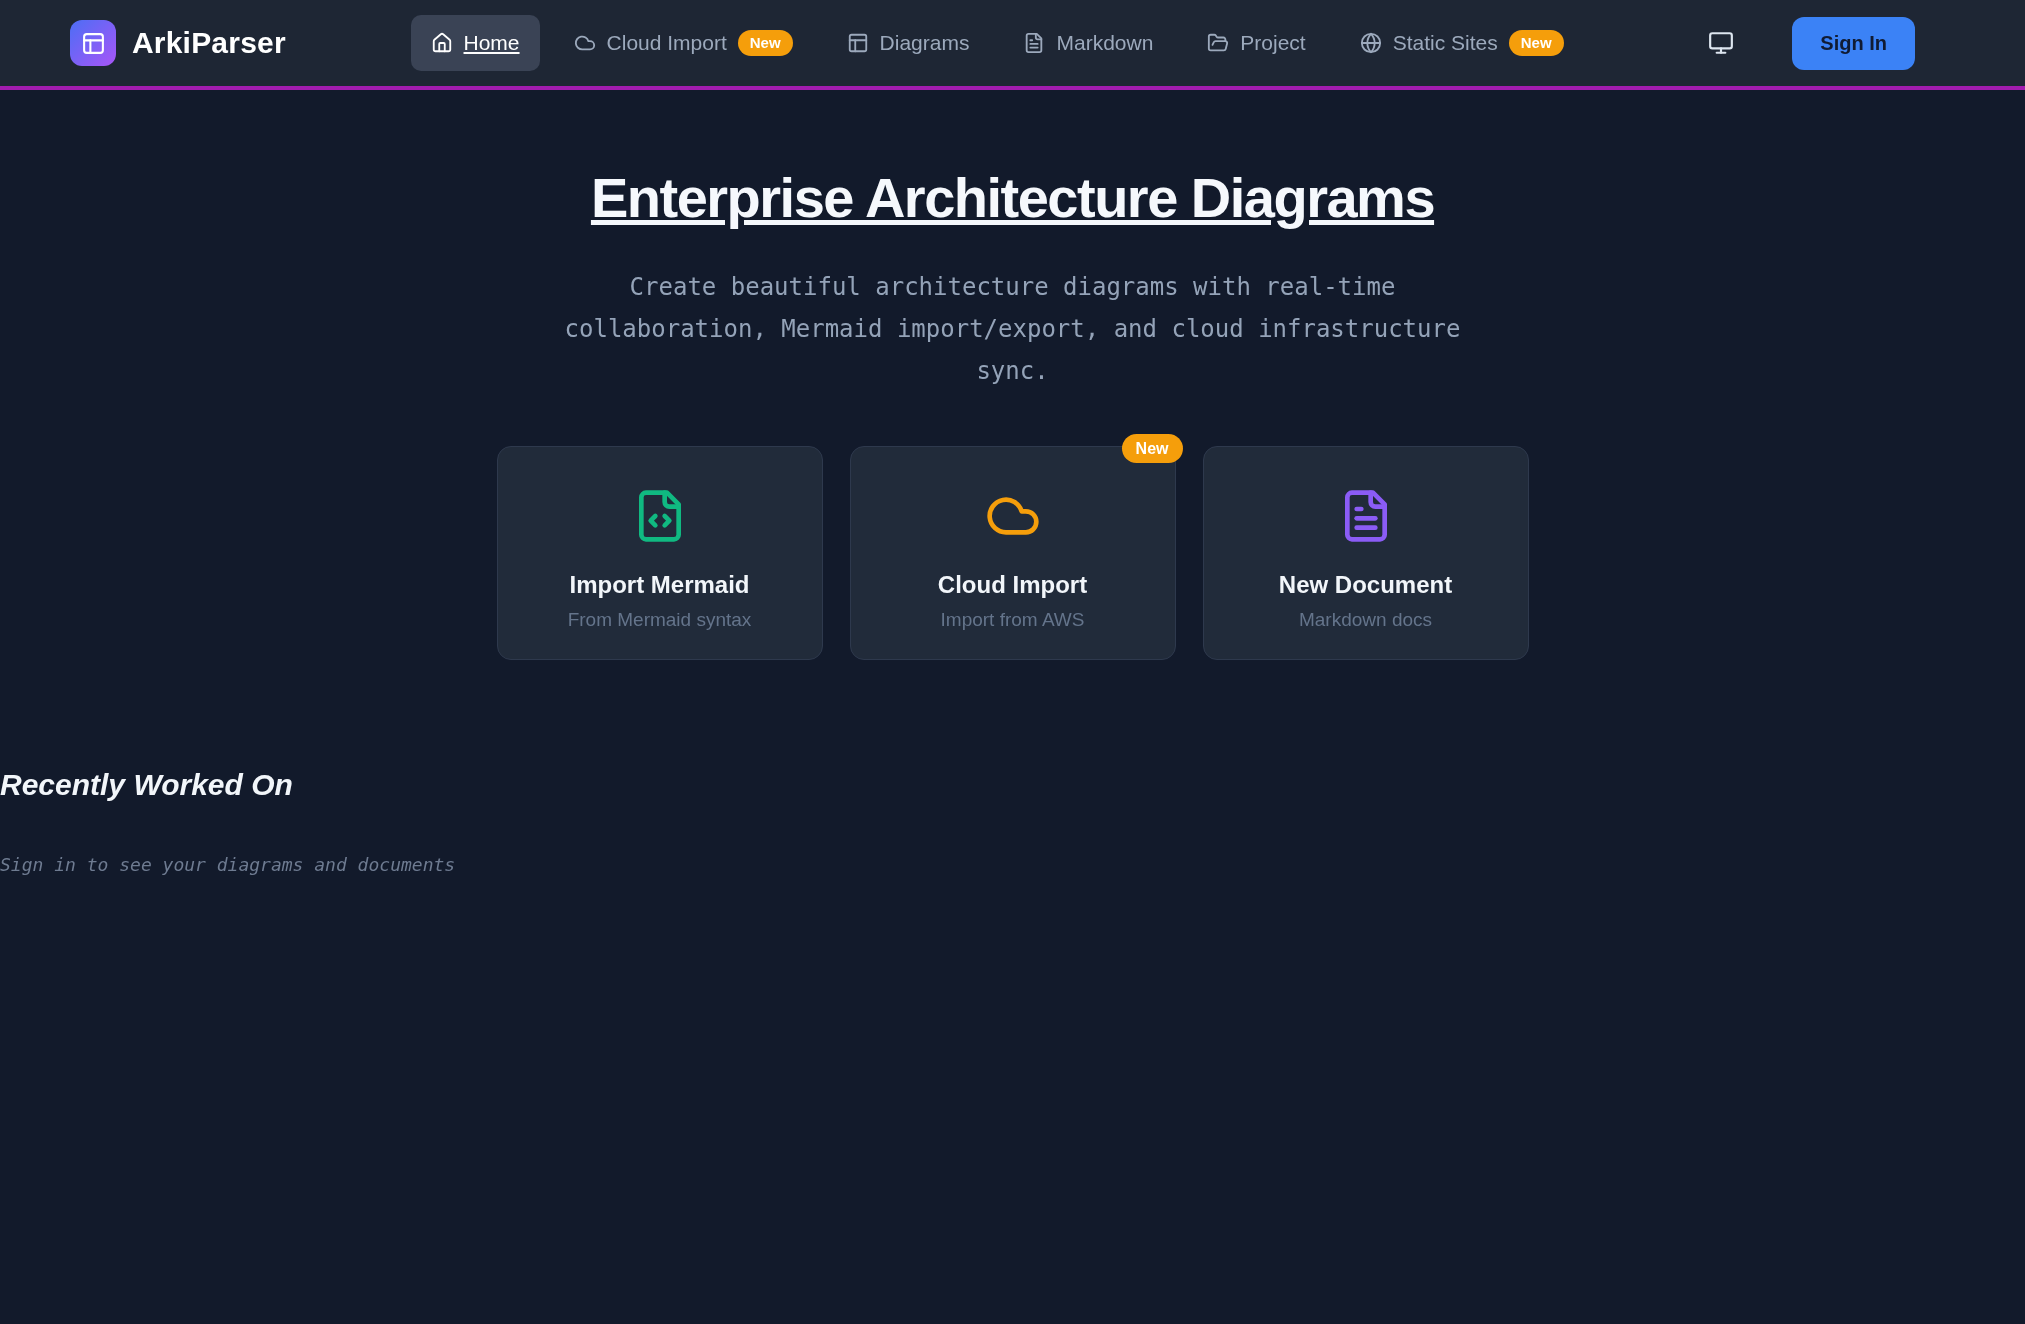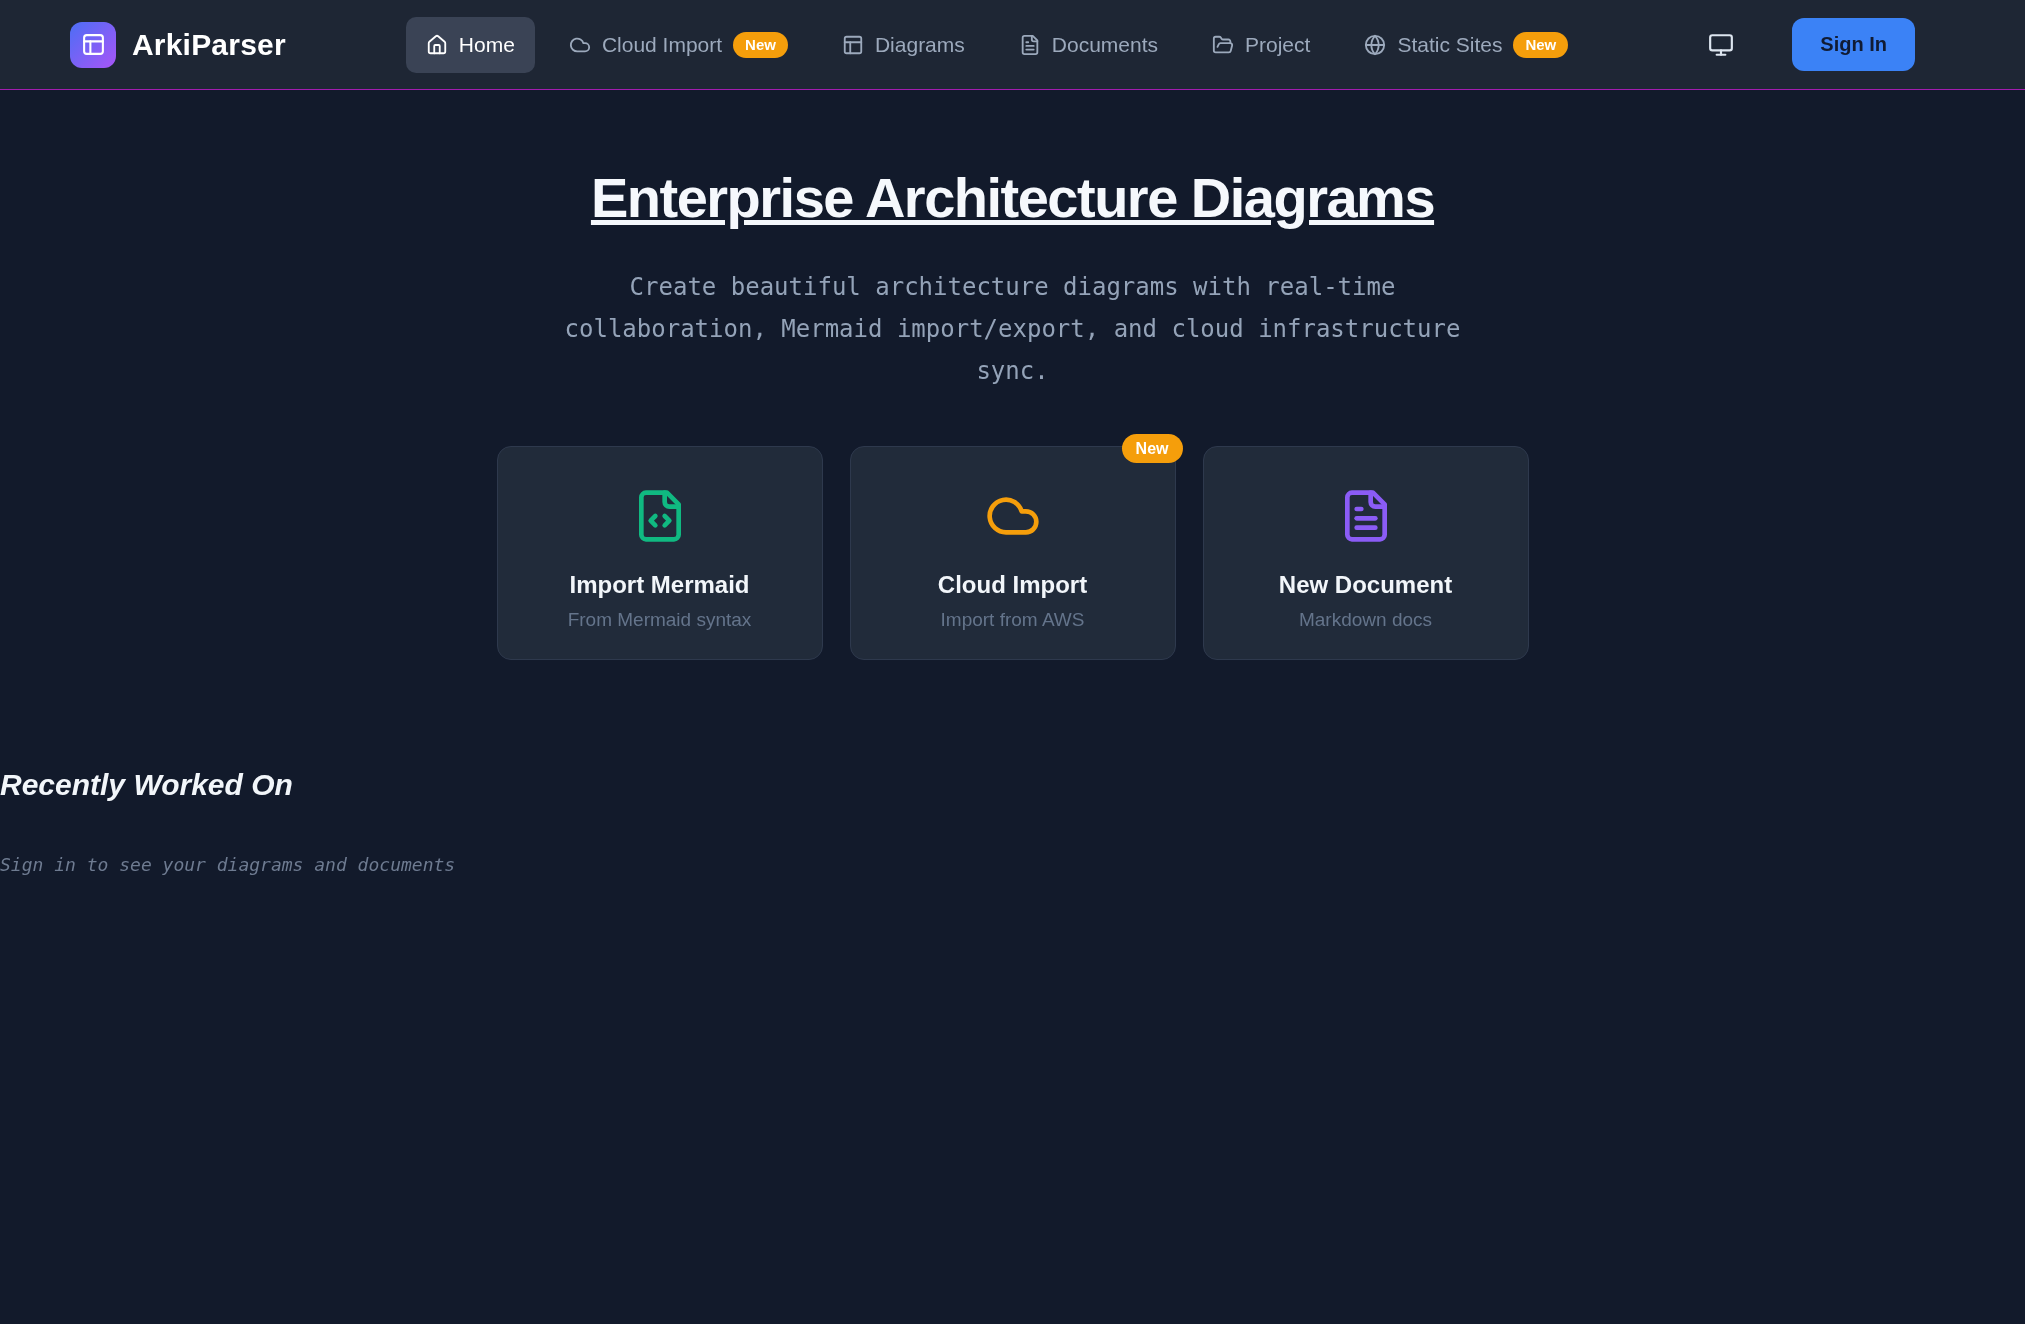--- a/index.html
+++ b/index.html
@@ -9,21 +9,21 @@
     font-family:"Liberation Sans", sans-serif;
     color:#e8edf4;
     overflow:hidden;
   }
   svg { display:block; }
 
   
   header {
     height:90px;
     background:#1e2634;
-    border-bottom:1px solid #a21caf;
+    border-bottom:4px solid #a21caf;
     display:flex;
     align-items:center;
     padding:0 110px 0 70px;
   }
   .logo-wrap { display:flex; align-items:center; gap:16px; }
   .logo-badge {
     width:46px; height:46px; border-radius:12px;
     background:linear-gradient(135deg,#4c6ef5,#a855f7);
     display:flex; align-items:center; justify-content:center;
     color:#ffffff;
@@ -31,21 +31,21 @@
   .logo-badge svg { width:25px; height:25px; }
   .brand-name { font-size:30px; font-weight:700; color:#ffffff; letter-spacing:.2px; }
 
   nav { display:flex; align-items:center; gap:14px; margin:0 auto; }
   .nav-item {
     display:flex; align-items:center; gap:11px;
     height:56px; padding:0 20px; border-radius:10px;
     color:#9ca9bc; font-size:21px; cursor:pointer; white-space:nowrap;
   }
   .nav-item svg { width:22px; height:22px; }
-  .nav-item.active { background:#3a4355; color:#ffffff; }
+  .nav-item.active { background:#3a4355; color:#ffffff;text-decoration:underline; }
   .pill-badge {
     background:#f59e0b; color:#ffffff;
     font-size:15px; font-weight:600;
     padding:4px 12px; border-radius:999px; line-height:1.2;
   }
 
   .header-right { display:flex; align-items:center; gap:58px; }
   .theme-btn {
     background:none; border:none; color:#dde5ef; cursor:pointer;
     display:flex; align-items:center;
@@ -151,21 +151,21 @@
     <div class="nav-item">
       <span>
         <svg viewBox="0 0 24 24" fill="none" stroke="currentColor" stroke-width="2" stroke-linecap="round" stroke-linejoin="round">
           <path d="M15 2H6a2 2 0 0 0-2 2v16a2 2 0 0 0 2 2h12a2 2 0 0 0 2-2V7Z"></path>
           <path d="M14 2v4a2 2 0 0 0 2 2h4"></path>
             <path d="M16 13H8"></path>
             <path d="M16 17H8"></path>
             <path d="M10 9H8"></path>
         </svg>
       </span>
-      <span>Documents</span>
+      <span>Markdown</span>
     </div>
 
     <div class="nav-item">
       <span>
         <svg viewBox="0 0 24 24" fill="none" stroke="currentColor" stroke-width="2" stroke-linecap="round" stroke-linejoin="round">
           <path d="m6 14 1.45-2.9A2 2 0 0 1 9.24 10H20a2 2 0 0 1 1.94 2.5l-1.55 6A2 2 0 0 1 18.45 20H4a2 2 0 0 1-2-2V5a2 2 0 0 1 2-2h3.93a2 2 0 0 1 1.66.9l.82 1.2a2 2 0 0 0 1.66.9H18a2 2 0 0 1 2 2v2"></path>
         </svg>
       </span>
       <span>Project</span>
     </div>

